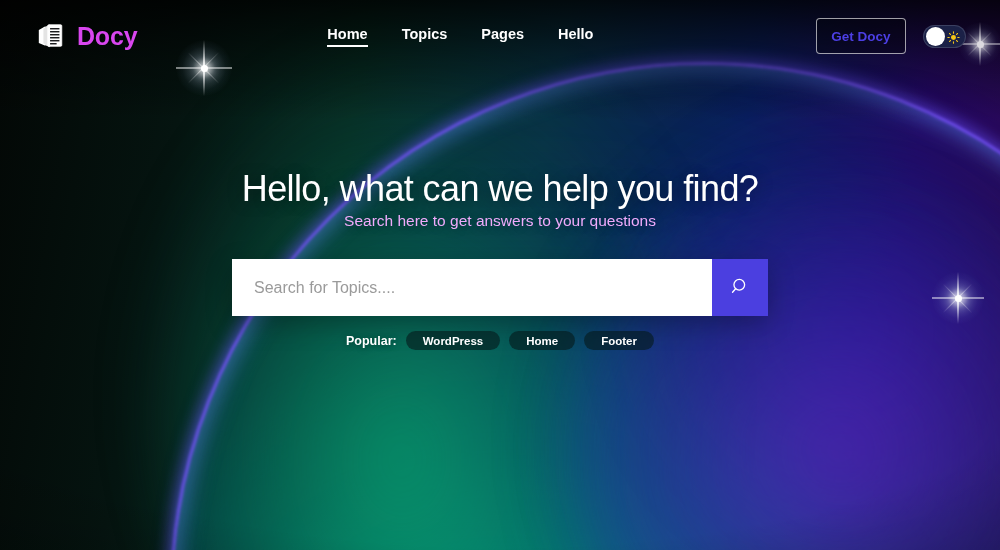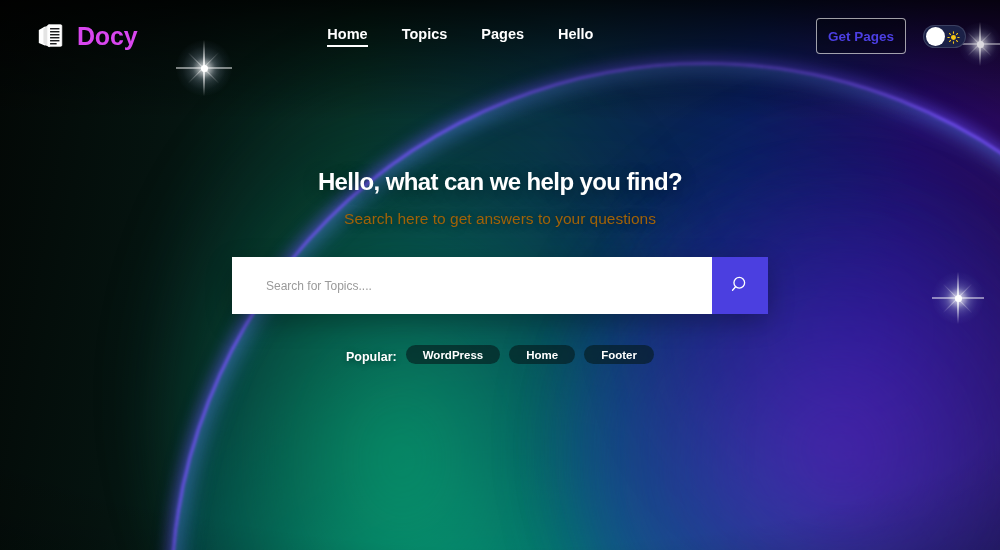--- a/index.html
+++ b/index.html
@@ -288,68 +288,68 @@
     left: 0; right: 0;
     top: 168px;
     z-index: 20;
     display: flex;
     flex-direction: column;
     align-items: center;
   }
 
   .hero-title {
     color: #ffffff;
-    font-size: 24px;
-    font-weight: 700;
+    font-size: 36px;
+    font-weight: 400;
     letter-spacing: -0.6px;
     text-shadow: 0 2px 16px rgba(0,0,0,0.40);
   }
 
   .hero-sub {
-    margin-top: 14px;
-    color: #a16207;
+    margin-top: 2px;
+    color: #f0abfc;
     font-size: 15.5px;
     font-weight: 400;
     text-shadow: 0 1px 10px rgba(0,0,0,0.35);
   }
 
   .search-wrap {
     margin-top: 29px;
     display: flex;
     width: 536px;
     height: 57px;
     box-shadow: 0 8px 26px rgba(0,0,0,0.28);
   }
   .search-input {
     flex: 1;
     border: none;
     outline: none;
     background: #ffffff;
-    padding: 0 34px;
+    padding: 0 22px;
     font-family: "Liberation Sans", sans-serif;
-    font-size: 12px;
+    font-size: 16px;
     color: #14532d;
   }
   .search-input::placeholder { color: #9a9a9a; }
 
   .search-btn {
     width: 56px;
     height: 57px;
     border: none;
     background: #4b3fe0;
     display: flex;
     align-items: center;
     justify-content: center;
     cursor: pointer;
   }
 
   .popular {
     margin-top: 15px;
     display: flex;
-    align-items: flex-end;
+    align-items: center;
     gap: 9px;
   }
   .popular-label {
     color: #ffffff;
     font-size: 12.5px;
     font-weight: 700;
     text-shadow: 0 1px 6px rgba(0,0,0,0.4);
   }
   .tag {
     display: inline-flex;
@@ -357,21 +357,20 @@
     justify-content: center;
     height: 19px;
     padding: 0 17px;
     border-radius: 10px;
     background: rgba(5, 26, 28, 0.62);
     color: #ffffff;
     font-size: 11.5px;
     font-weight: 700;
     cursor: pointer;
     white-space: nowrap;
-    margin-top: 16px;
   }
 </style>
 </head>
 <body>
 
 <div id="stage">
 
   <div class="bg-base"></div>
   <div class="sphere-glow"></div>
   <div class="sphere-green"></div>
@@ -430,21 +429,21 @@
     </div>
 
     <nav class="nav">
       <span class="nav-item active">Home</span>
       <span class="nav-item">Topics</span>
       <span class="nav-item">Pages</span>
       <span class="nav-item">Hello</span>
     </nav>
 
     <div class="header-right">
-      <div class="cta">Get Pages</div>
+      <div class="cta">Get Docy</div>
 
       <div class="mode-toggle">
         <div class="mode-knob"></div>
         <span class="mode-sun">
           <svg viewBox="0 0 24 24" width="13" height="13" aria-hidden="true">
             <circle cx="12" cy="12" r="4.6" fill="#f5c518"></circle>
             <g stroke="#f5c518" stroke-width="2" stroke-linecap="round">
               <line x1="12" y1="1.6" x2="12" y2="4.2"></line>
               <line x1="12" y1="19.8" x2="12" y2="22.4"></line>
               <line x1="1.6" y1="12" x2="4.2" y2="12"></line>

